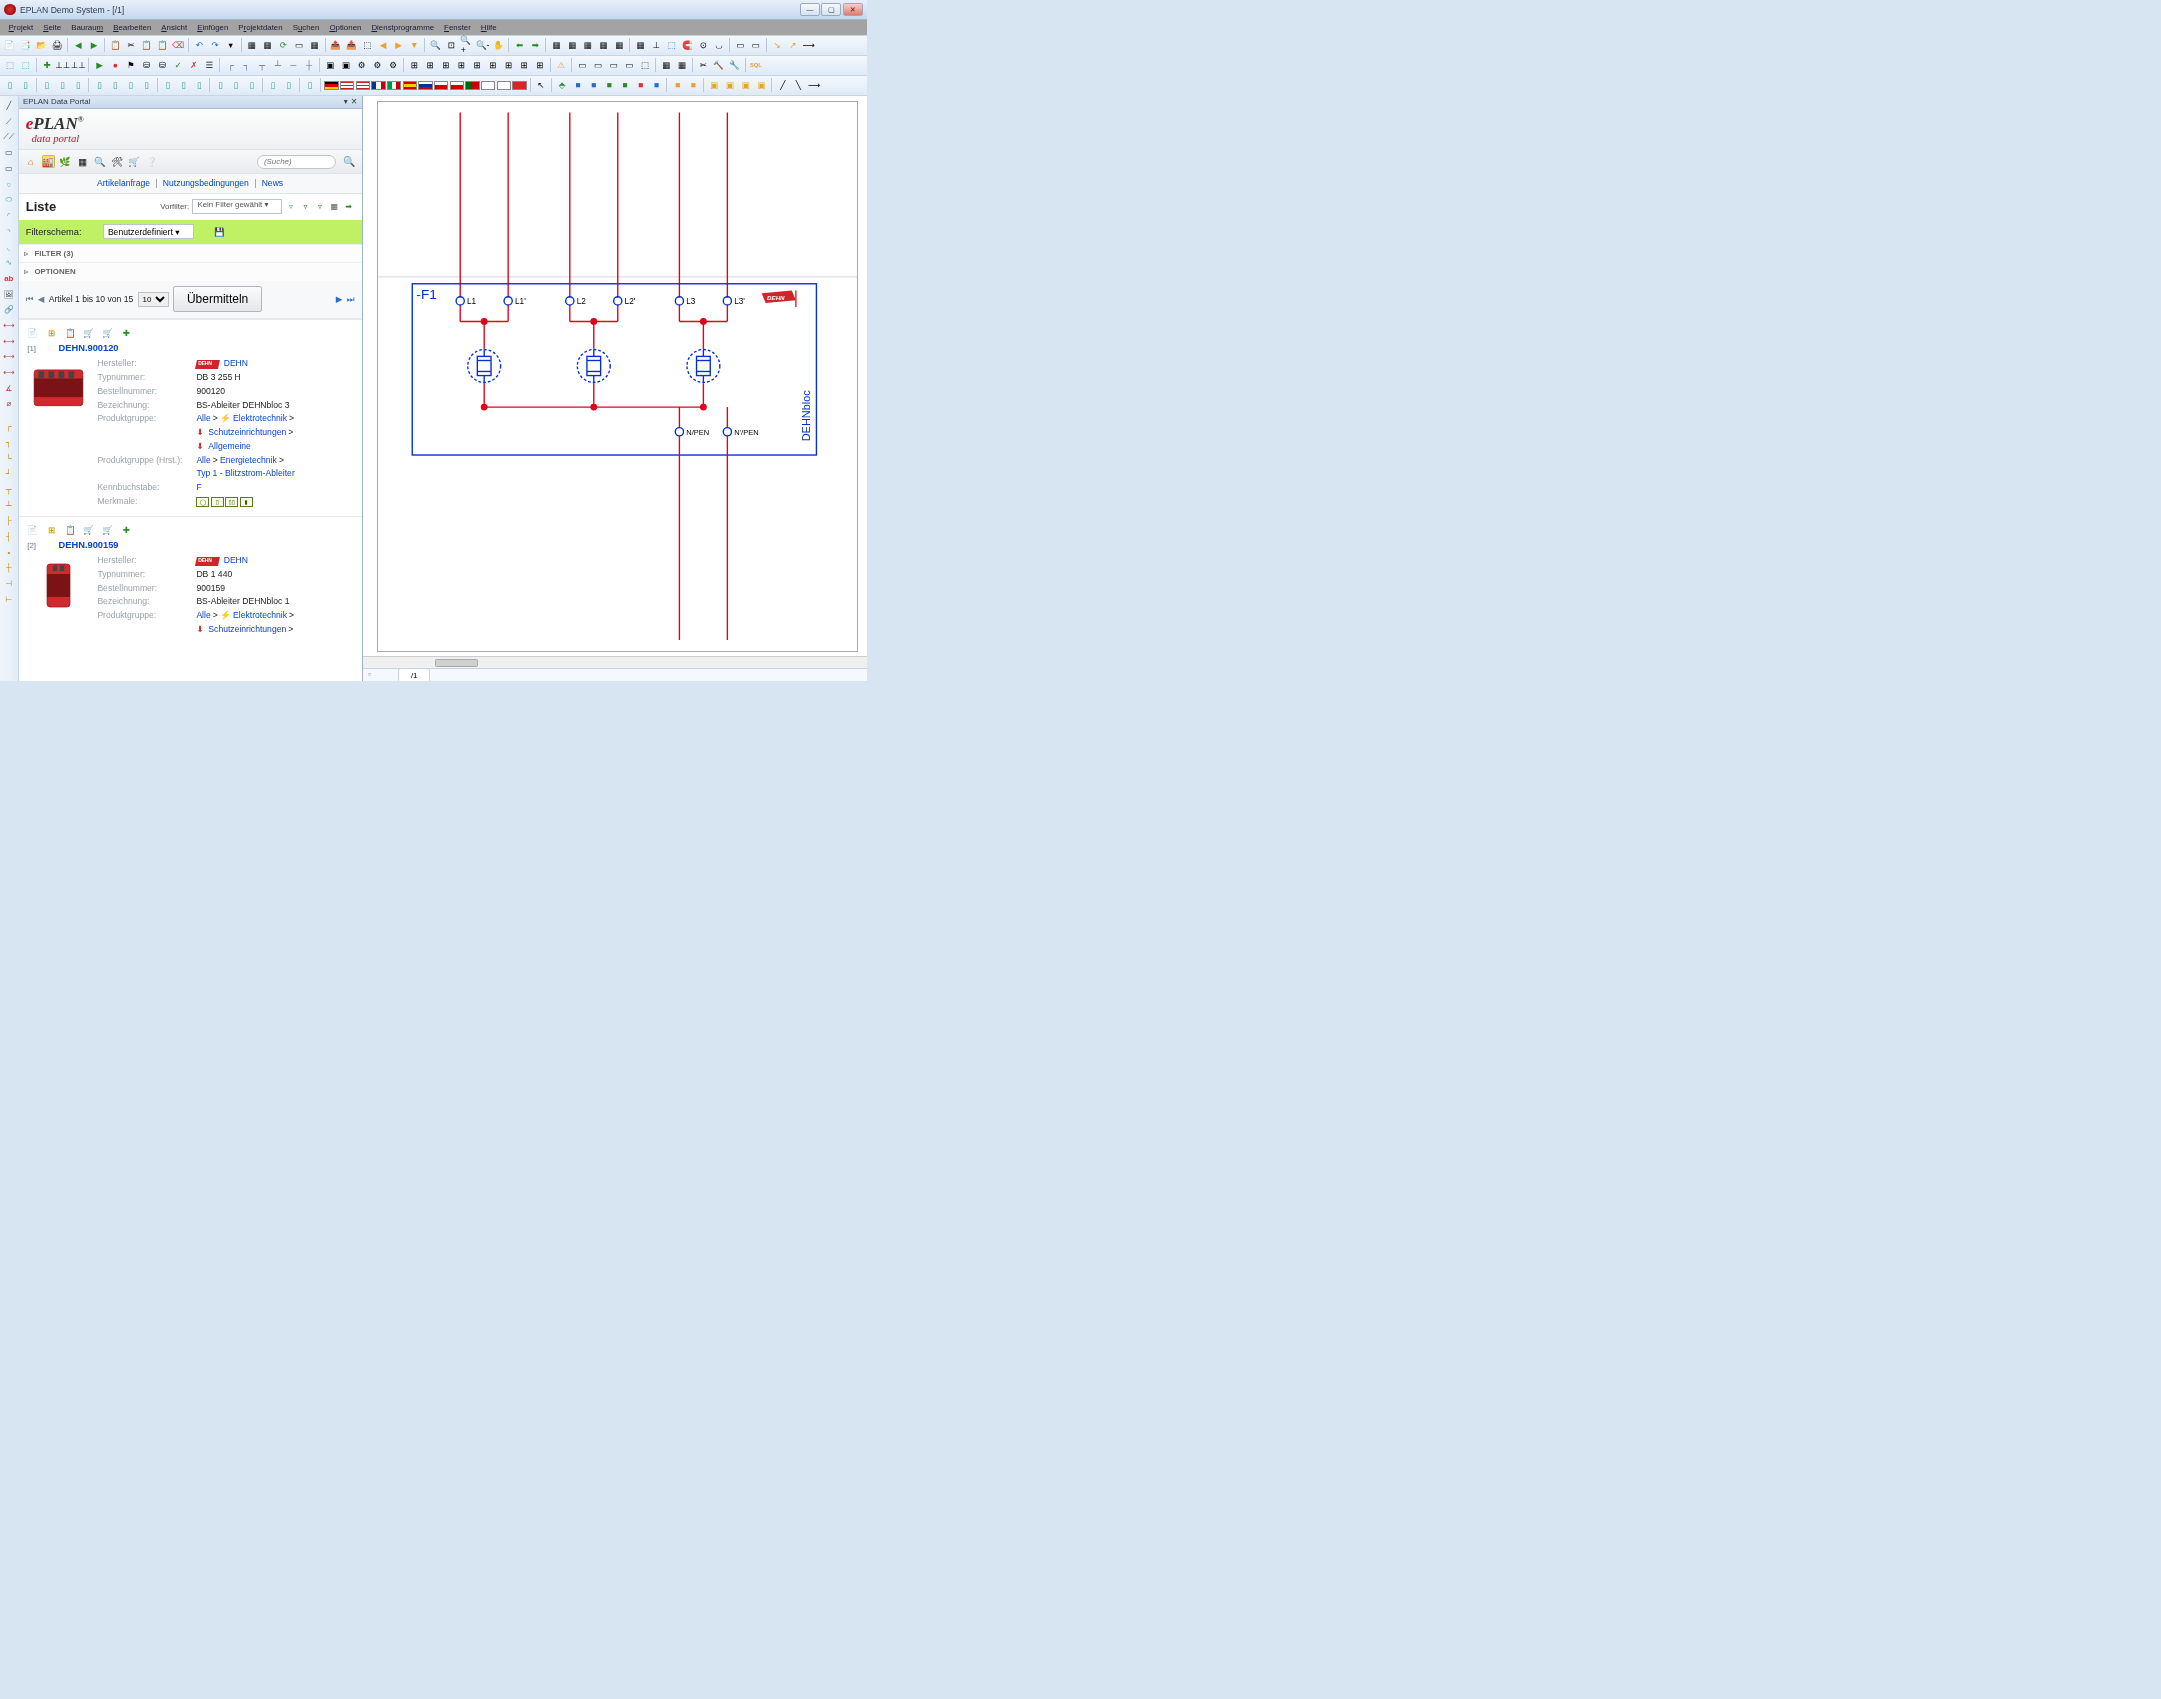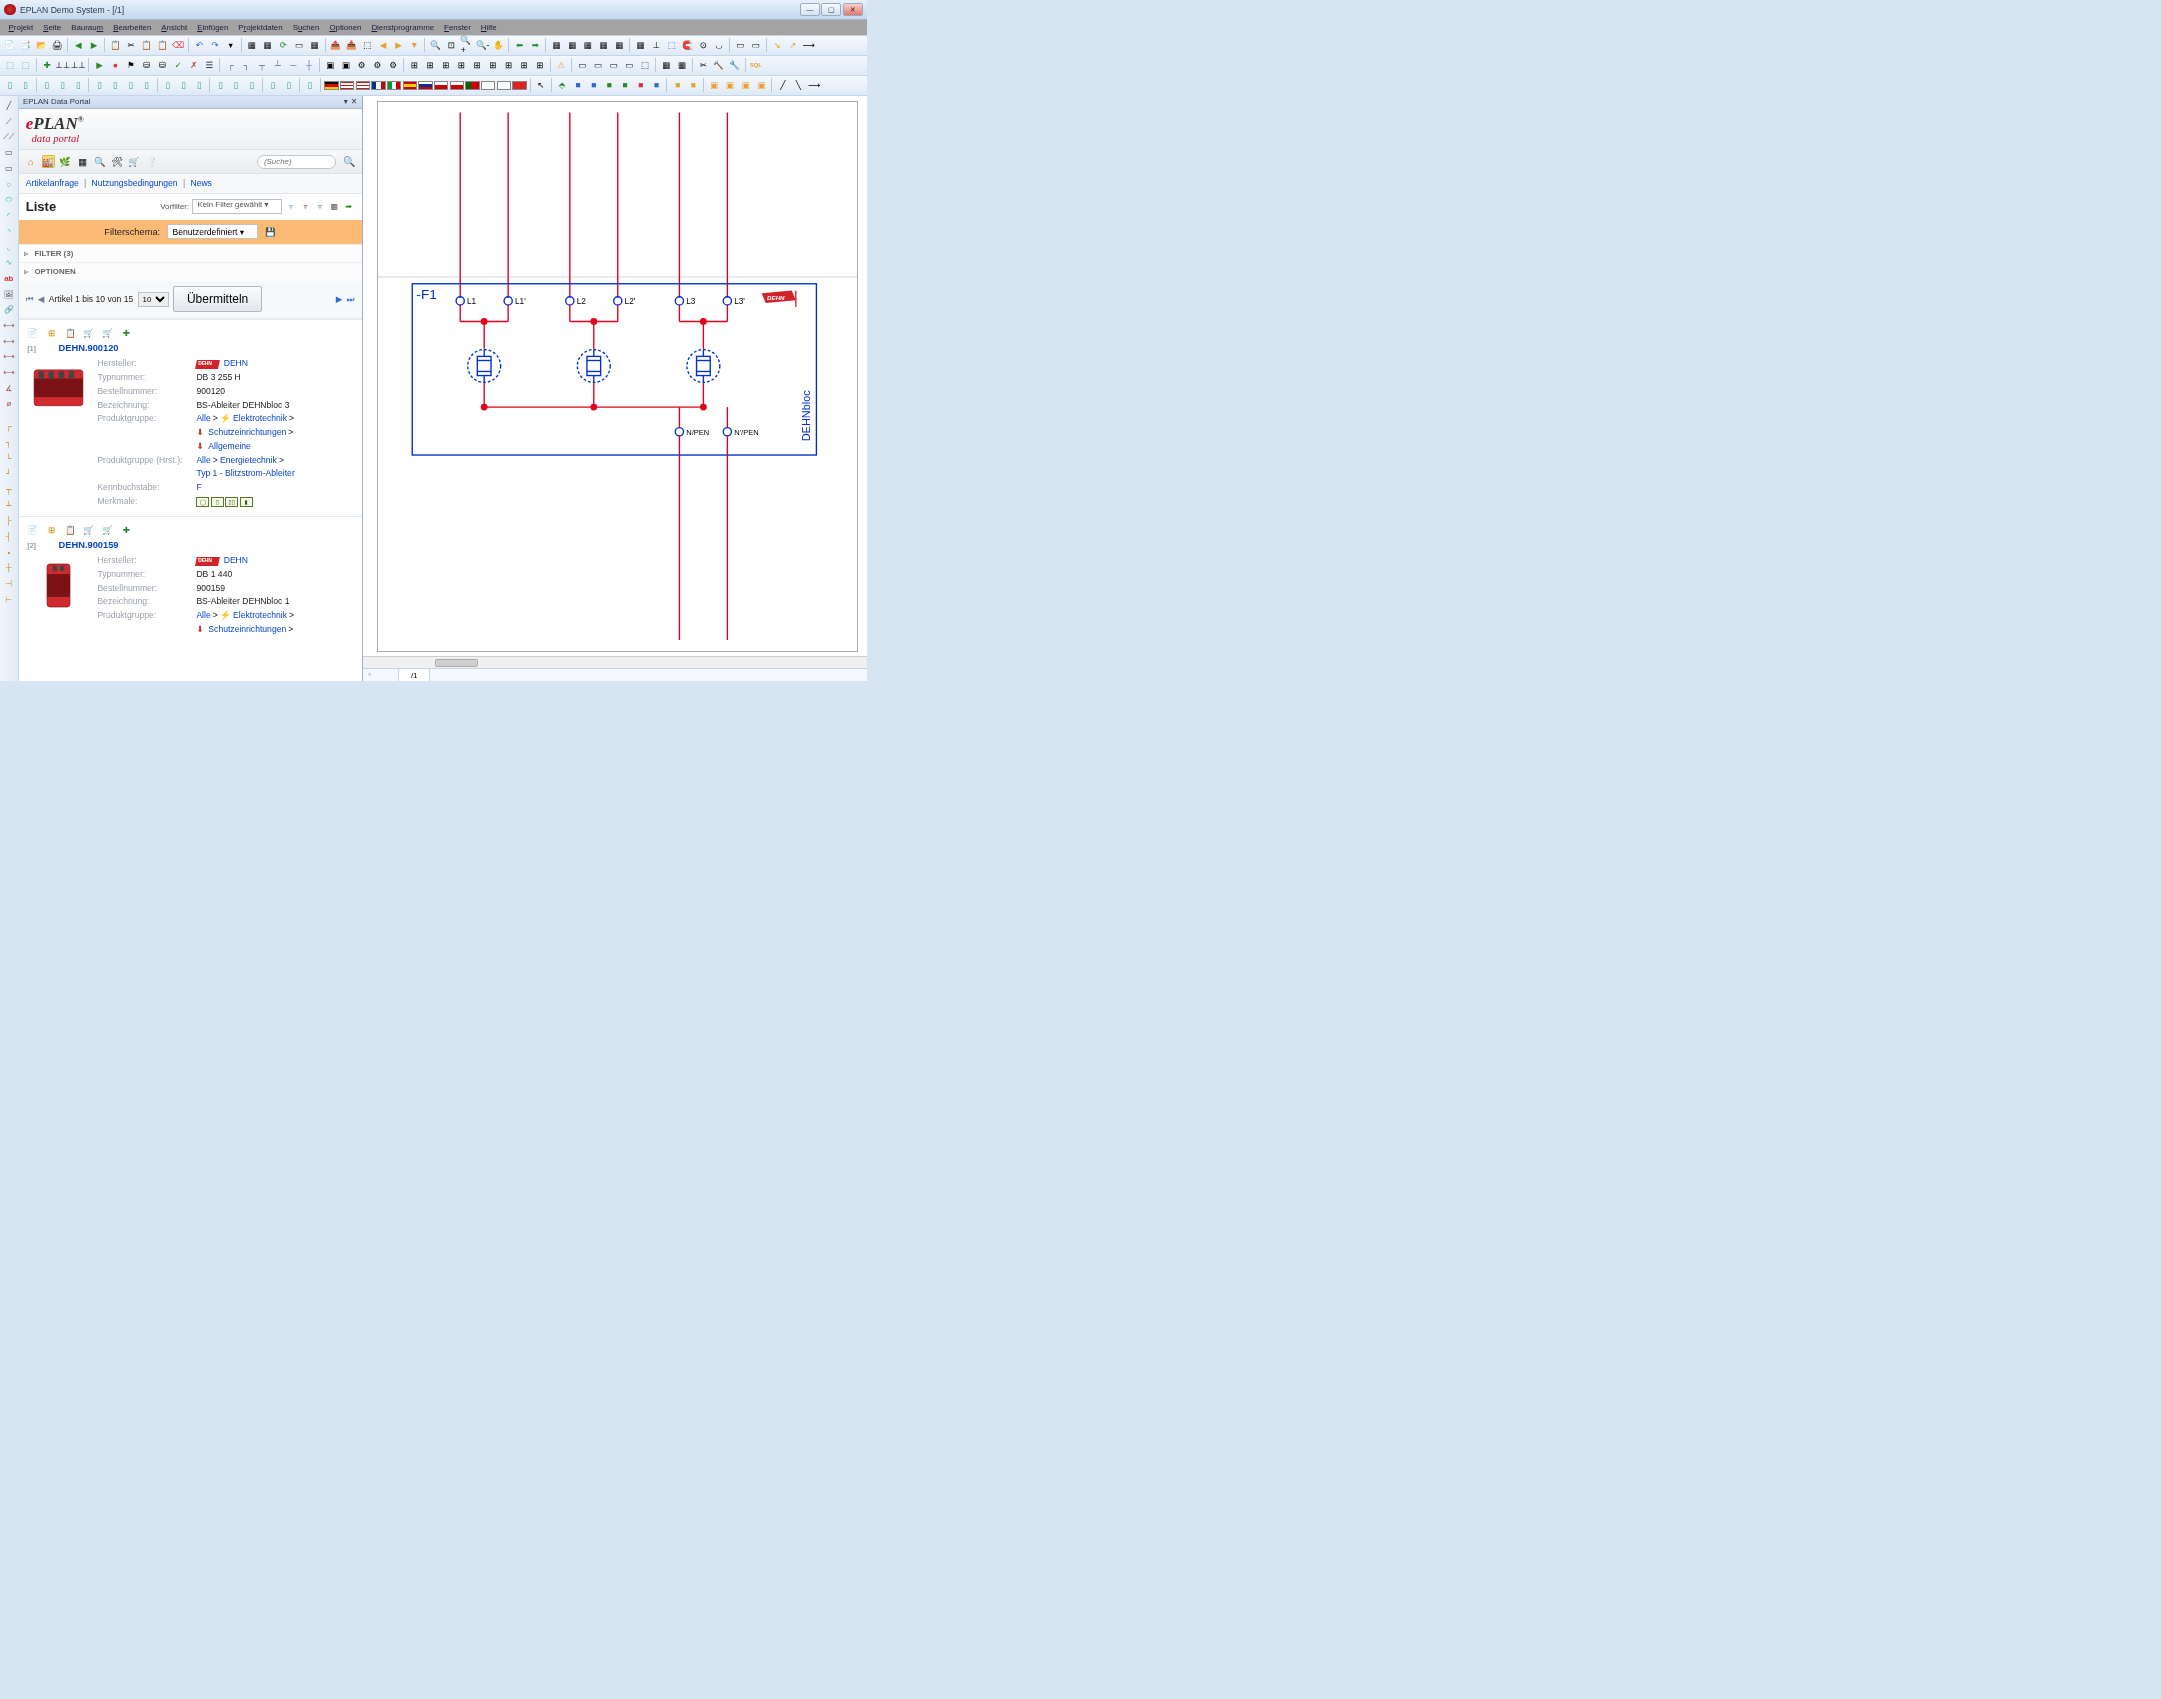--- a/index.html
+++ b/index.html
@@ -26,29 +26,29 @@
 .panel-head .pin span { cursor: pointer; color: #444; }
 .panel-body { flex: 1; overflow-y: auto; background: #fff; }
 .brand { padding: 5.7px 7.2px; background: linear-gradient(#fcfcfc,#eef1f4); }
 .brand .ep { font-family: Georgia, serif; font-style: italic; font-weight: bold; font-size: 17px; color: #333; }
 .brand .ep .e { color: #c8102e; }
 .brand .dp { font-family: Georgia, serif; font-style: italic; color: #c8102e; font-size: 10.7px; margin-left: 5.7px; margin-top: -2.9px; }
 .portal-bar { background: linear-gradient(#f7f8f9,#e9ebee); padding: 4.3px 5.7px; display: flex; align-items: center; gap: 4.3px; border-top: 0.7px solid #dfe3e8; border-bottom: 0.7px solid #dfe3e8; }
 .portal-bar .icn { width: 13px; height: 13px; display: flex; align-items: center; justify-content: center; cursor: pointer; font-size: 9.3px; }
 .portal-bar input { margin-left: auto; width: 79px; height: 14.3px; border: 0.7px solid #c0c6cd; border-radius: 7.2px; padding: 0 5.7px; font-style: italic; color: #888; font-size: 7.9px; }
 .portal-bar .mag { margin-left: 2.9px; color: #5b7ca8; cursor: pointer; font-size: 10px; }
-.links-bar { text-align: left; padding: 4.3px 7.2px; background: #f7f8f9; font-size: 8.6px; border-bottom: 0.7px solid #e2e5e9; }
+.links-bar { text-align: center; padding: 4.3px 7.2px; background: #f7f8f9; font-size: 8.6px; border-bottom: 0.7px solid #e2e5e9; }
 .links-bar a { color: #0645c8; text-decoration: none; cursor: pointer; }
 .links-bar span.sep { color: #888; margin: 0 2.9px; }
 .section { padding: 5.7px 7.2px; }
 .section h2 { font-size: 13px; font-weight: bold; color: #222; display: inline-block; }
 .prefilter { float: right; display: flex; align-items: center; gap: 2.9px; font-size: 7.9px; color: #555; }
 .prefilter select, .prefilter .sel { border: 0.7px solid #bcc2c9; background: #fff; height: 14.3px; padding: 0 13px 0 4.3px; font-size: 7.9px; position: relative; }
 .prefilter .ic { width: 11.5px; height: 11.5px; display: inline-flex; align-items: center; justify-content: center; cursor: pointer; }
-.filter-row { padding: 4.3px 7.2px; display: flex; align-items: center; gap: 7px; font-size: 8.6px; background: #fdba74; justify-content: center; }
+.filter-row { padding: 4.3px 7.2px; display: flex; align-items: center; gap: 21px; font-size: 8.6px; background: #bef264; }
 .filter-row .lbl { color: #222; font-size: 9.3px; }
 .expander { padding: 4.3px 7.2px 4.3px 15.8px; font-size: 7.9px; font-weight: bold; color: #666; background: #fcfcfd; border-top: 0.7px solid #eceef1; cursor: pointer; position: relative; }
 .expander::before { content: "▹"; position: absolute; left: 5.7px; color: #888; }
 .pager { padding: 5.7px 7.2px; display: flex; align-items: center; gap: 4.3px; background: #f7f8f9; border-bottom: 0.7px solid #e6e9ed; }
 .pager .nav { color: #6b7f9a; cursor: pointer; font-size: 8.6px; }
 .pager .info { font-size: 8.6px; color: #222; }
 .pager select { height: 14.3px; border: 0.7px solid #bcc2c9; font-size: 7.9px; }
 .pager button { height: 26px; padding: 0 13px; background: linear-gradient(#fafbfc,#e4e7eb); border: 0.7px solid #aeb5bd; border-radius: 2.1px; cursor: pointer; font-size: 12px; }
 .pager .rnav { margin-left: auto; display: flex; gap: 4.3px; }
 .item-block { padding: 7.2px 8.6px; border-top: 0.7px solid #e6e9ed; }

